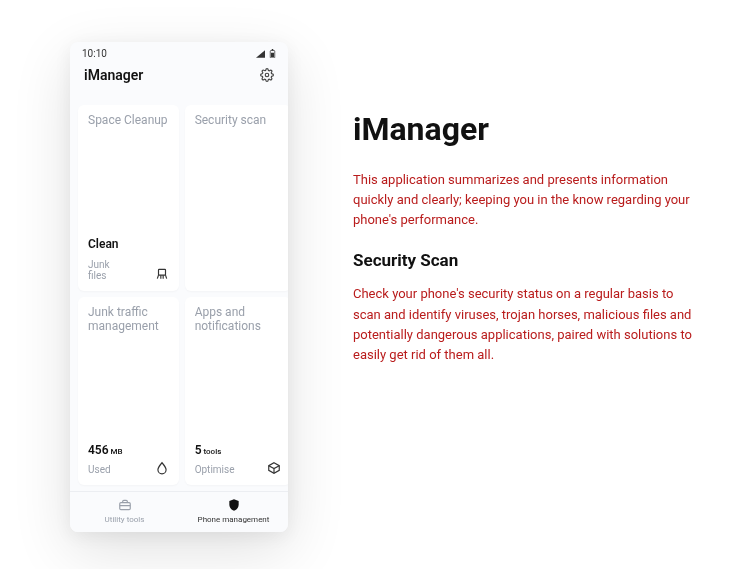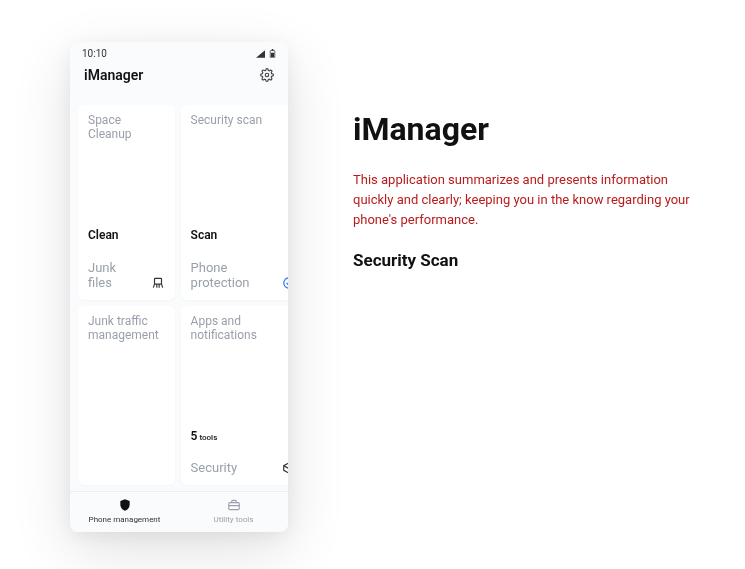--- a/index.html
+++ b/index.html
@@ -122,23 +122,23 @@
     font-weight: 600;
     color: #111;
     line-height: 1.1;
   }
   .card-main .unit {
     font-size: 8px;
     font-weight: 500;
     margin-left: 2px;
   }
   .card-sub {
-    font-size: 13px;
+    font-size: 10px;
     color: #9aa0ab;
-    margin-top: 17px;
+    margin-top: 7px;
   }
   .card-icon { width: 14px; height: 14px; flex-shrink: 0; }
 
   .bottombar {
     display: flex;
     border-top: 1px solid #eceef2;
     background: #fafbfd;
     margin-top: 6px;
   }
   .tab {
@@ -217,69 +217,71 @@
         </div>
         <svg class="card-icon" viewBox="0 0 24 24" fill="none" stroke="#333" stroke-width="2">
             <rect x="6" y="4" width="12" height="10" rx="1"></rect>
             <path d="M6 14 L4 20 M10 14 L10 20 M14 14 L14 20 M18 14 L20 20"></path>
           </svg>
       </div>
     </div>
 
     <div class="card">
       <div class="card-top">Security scan</div>
+    </div>
+
+    <div class="card">
+      <div class="card-top">Junk traffic management</div>
       <div class="card-bottom">
         <div>
-          <div class="card-main">Scan</div>
-          <div class="card-sub">Phone protection</div>
+          <div class="card-main">
+            <span>456</span><span class="unit">MB</span>
+          </div>
+          <div class="card-sub">Used</div>
         </div>
-        <svg class="card-icon" viewBox="0 0 24 24" fill="none" stroke="#2c6cff" stroke-width="2">
-            <circle cx="12" cy="12" r="9"></circle>
-            <path d="M8 12 L11 15 L16 9"></path>
+        <svg class="card-icon" viewBox="0 0 24 24" fill="none" stroke="#333" stroke-width="2">
+            <path d="M12 3 C12 3 5 11 5 15 a7 7 0 0 0 14 0 C19 11 12 3 12 3 Z"></path>
           </svg>
       </div>
-    </div>
-
-    <div class="card">
-      <div class="card-top">Junk traffic management</div>
     </div>
 
     <div class="card">
       <div class="card-top">Apps and notifications</div>
       <div class="card-bottom">
         <div>
           <div class="card-main">
             <span>5</span><span class="unit">tools</span>
           </div>
-          <div class="card-sub">Security</div>
+          <div class="card-sub">Optimise</div>
         </div>
         <svg class="card-icon" viewBox="0 0 24 24" fill="none" stroke="#333" stroke-width="2">
             <path d="M12 3 L21 8 L21 16 L12 21 L3 16 L3 8 Z"></path>
             <path d="M3 8 L12 13 L21 8 M12 13 L12 21"></path>
           </svg>
       </div>
     </div>
 
   </div>
 
   <div class="bottombar">
-    <div class="tab">
-      <svg class="tab-icon" viewBox="0 0 24 24" fill="#111">
-          <path d="M12 2 L20 5 V11 C20 16 16.5 20.5 12 22 C7.5 20.5 4 16 4 11 V5 Z"></path>
-        </svg>
-      <span class="tab-label">Phone management</span>
-    </div>
     <div class="tab inactive">
       <svg class="tab-icon" viewBox="0 0 24 24" fill="none" stroke="#9aa0ab" stroke-width="2">
           <rect x="3" y="8" width="18" height="12" rx="2"></rect>
           <path d="M8 8 V6 a2 2 0 0 1 2-2 h4 a2 2 0 0 1 2 2 V8 M3 13 H21"></path>
         </svg>
       <span class="tab-label">Utility tools</span>
     </div>
+    <div class="tab">
+      <svg class="tab-icon" viewBox="0 0 24 24" fill="#111">
+          <path d="M12 2 L20 5 V11 C20 16 16.5 20.5 12 22 C7.5 20.5 4 16 4 11 V5 Z"></path>
+        </svg>
+      <span class="tab-label">Phone management</span>
+    </div>
   </div>
 
 </div>
 
 <div class="copy">
   <h1>iManager</h1>
   <p>This application summarizes and presents information quickly and clearly; keeping you in the know regarding your phone's performance.</p>
   <h2>Security Scan</h2>
+  <p>Check your phone's security status on a regular basis to scan and identify viruses, trojan horses, malicious files and potentially dangerous applications, paired with solutions to easily get rid of them all.</p>
 </div>
 
 </body></html>

